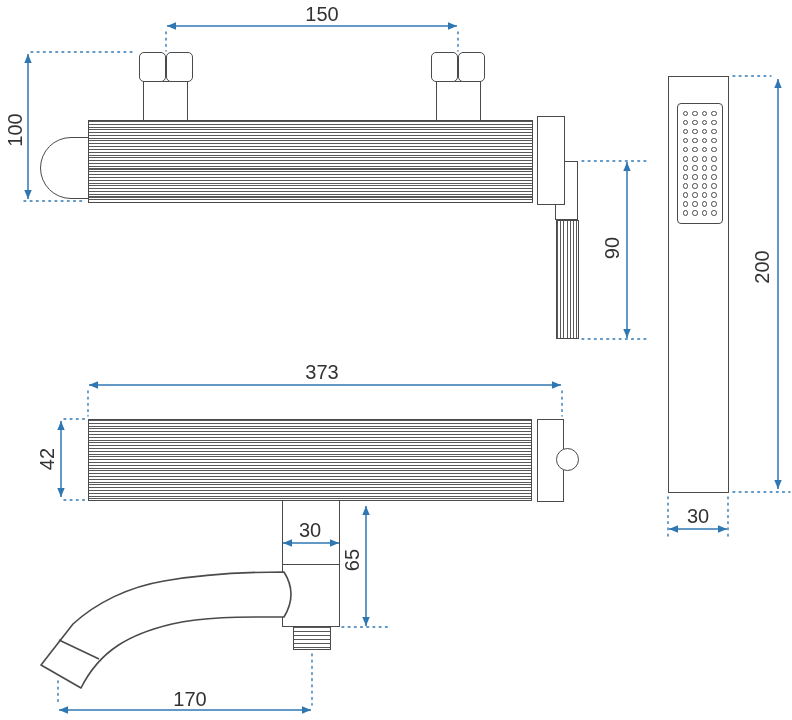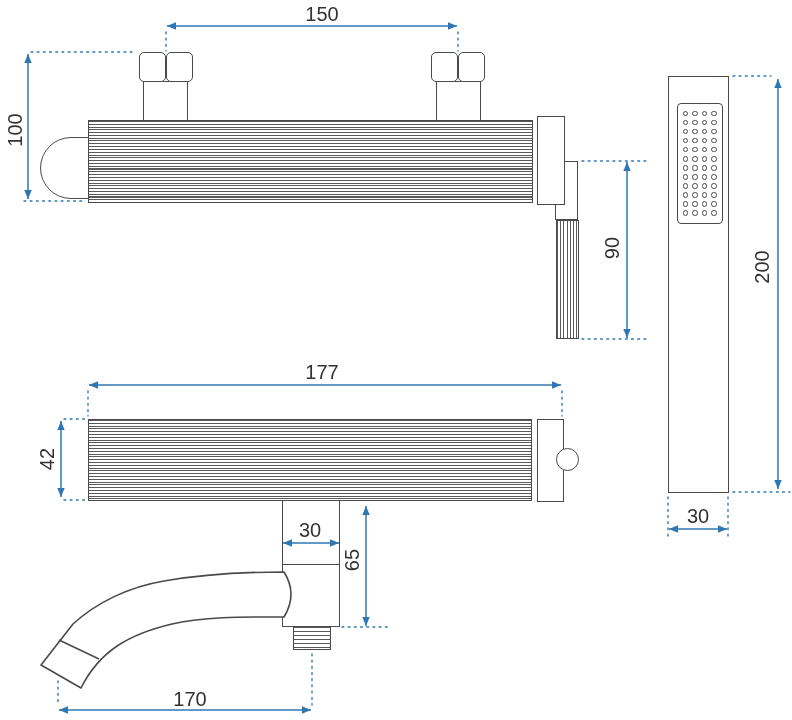--- a/index.html
+++ b/index.html
@@ -192,19 +192,19 @@
           <path d="M312,654 V705"></path>
       </g>
     </g>
   </svg>
 
   <div class="dim-label" style="left:322px; top:14px;">150</div>
   <div class="dim-label rot" style="left:15px; top:130px;">100</div>
   <div class="dim-label rot" style="left:612px; top:248px;">90</div>
   <div class="dim-label rot" style="left:762px; top:267px;">200</div>
   <div class="dim-label" style="left:698px; top:516px;">30</div>
-  <div class="dim-label" style="left:322px; top:372px;">177</div>
+  <div class="dim-label" style="left:322px; top:372px;">373</div>
   <div class="dim-label rot" style="left:47px; top:459px;">42</div>
   <div class="dim-label" style="left:310px; top:530px;">30</div>
   <div class="dim-label rot" style="left:352px; top:560px;">65</div>
   <div class="dim-label" style="left:190px; top:699px;">170</div>
 
 </div>
 
 </body></html>

